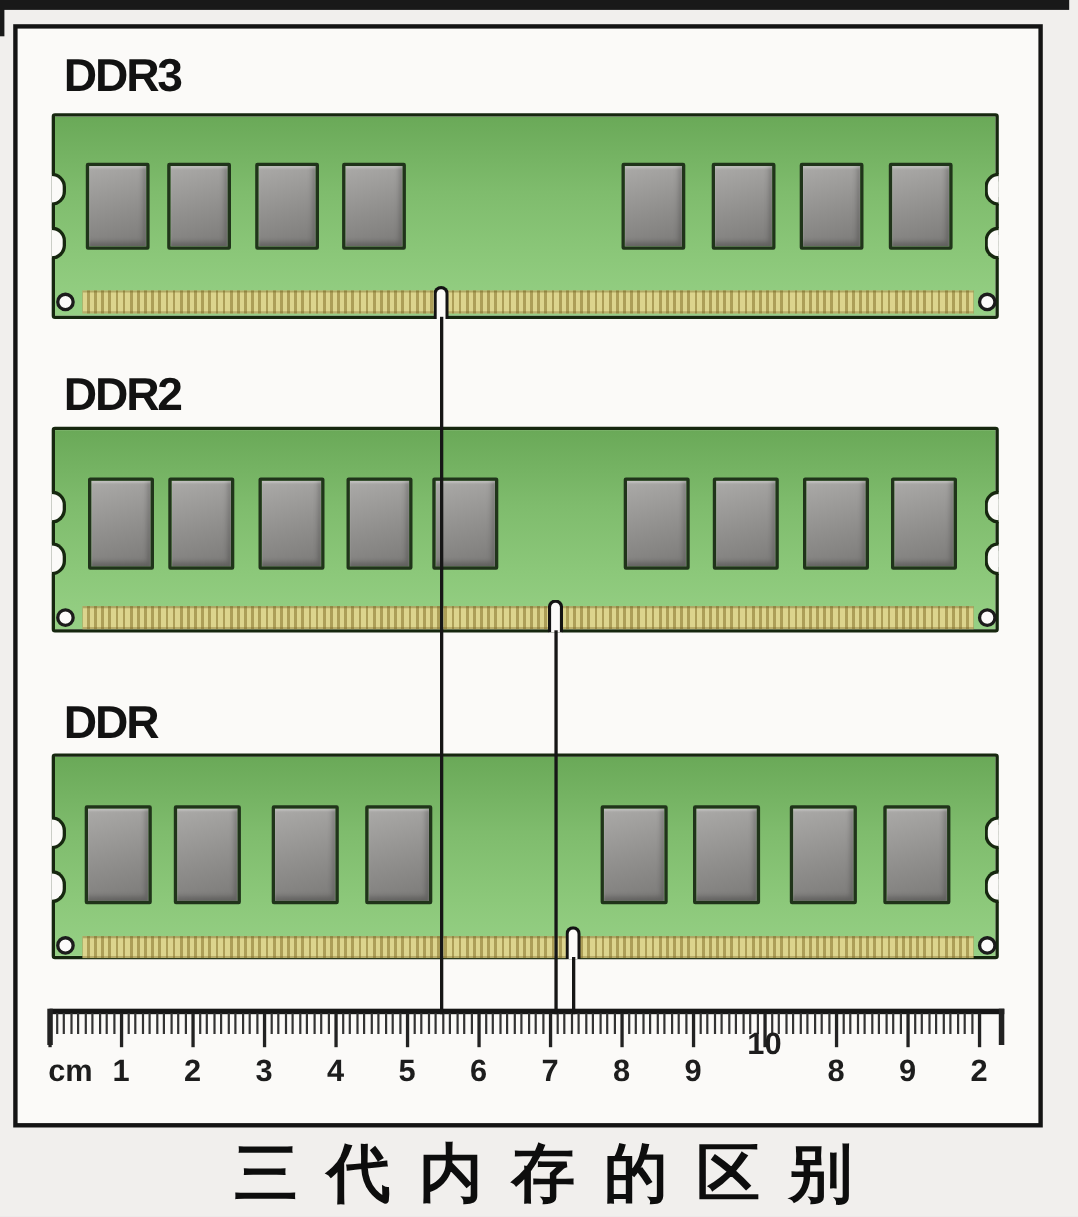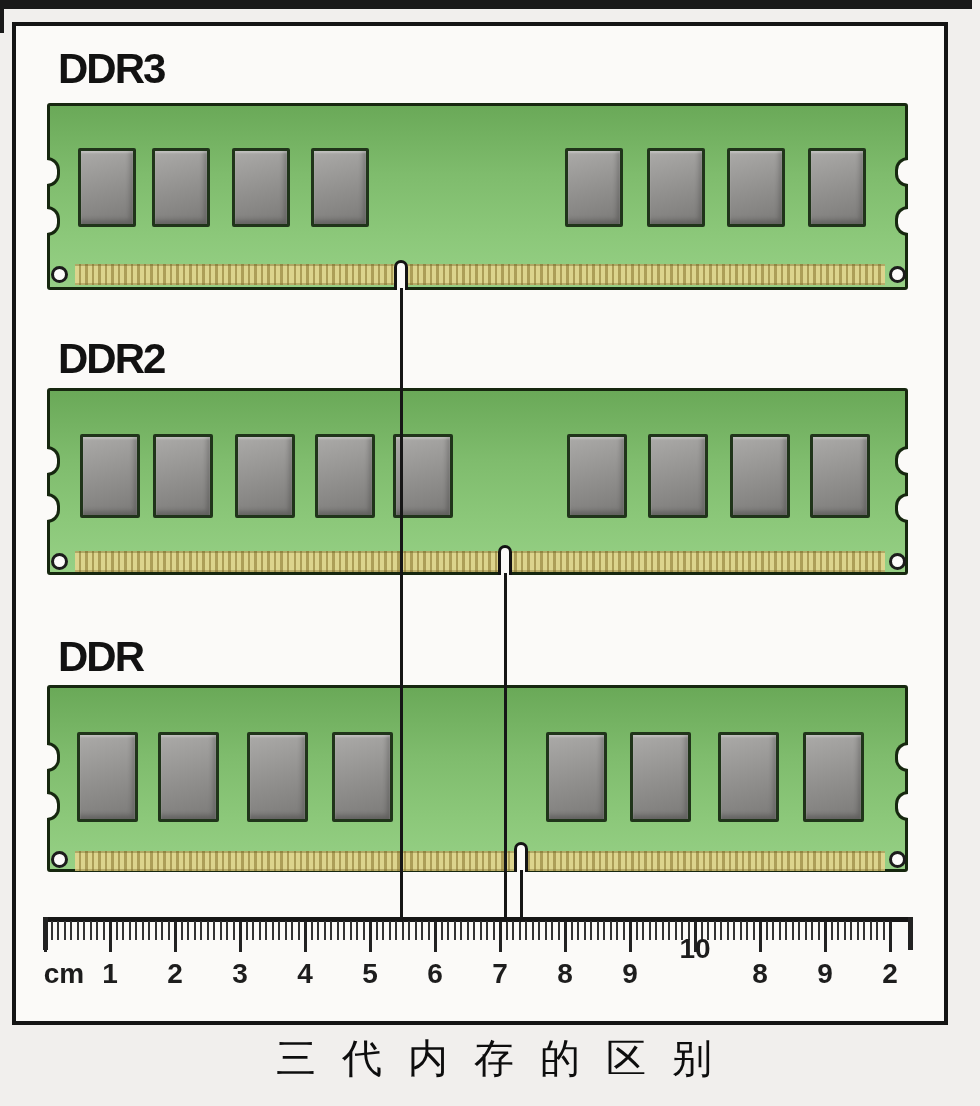--- a/index.html
+++ b/index.html
@@ -50,21 +50,21 @@
   .guide-line{position:absolute;width:3px;background:var(--line);z-index:6;}
   .ruler-bar{position:absolute;height:5px;background:var(--line);z-index:2;}
   .tick{position:absolute;background:#333;z-index:2;}
   .tick.major{background:#222;}
   .num{
     position:absolute;transform:translateX(-50%);line-height:1;
     font-size:28px;font-weight:600;color:#1d1d1d;z-index:2;
   }
   .caption{
     position:absolute;left:34px;right:0;top:1038px;text-align:center;line-height:1;
-    font-size:40px;font-weight:normal;color:#0d0d0d;letter-spacing:26px;
+    font-size:58px;font-weight:bold;color:#0d0d0d;letter-spacing:26px;
   }
 </style>
 </head>
 <body>
 
 <div class="canvas">
   <div class="top-strip"></div>
   <div class="left-nub"></div>
   <div class="frame"></div>
   <div id="stage">

